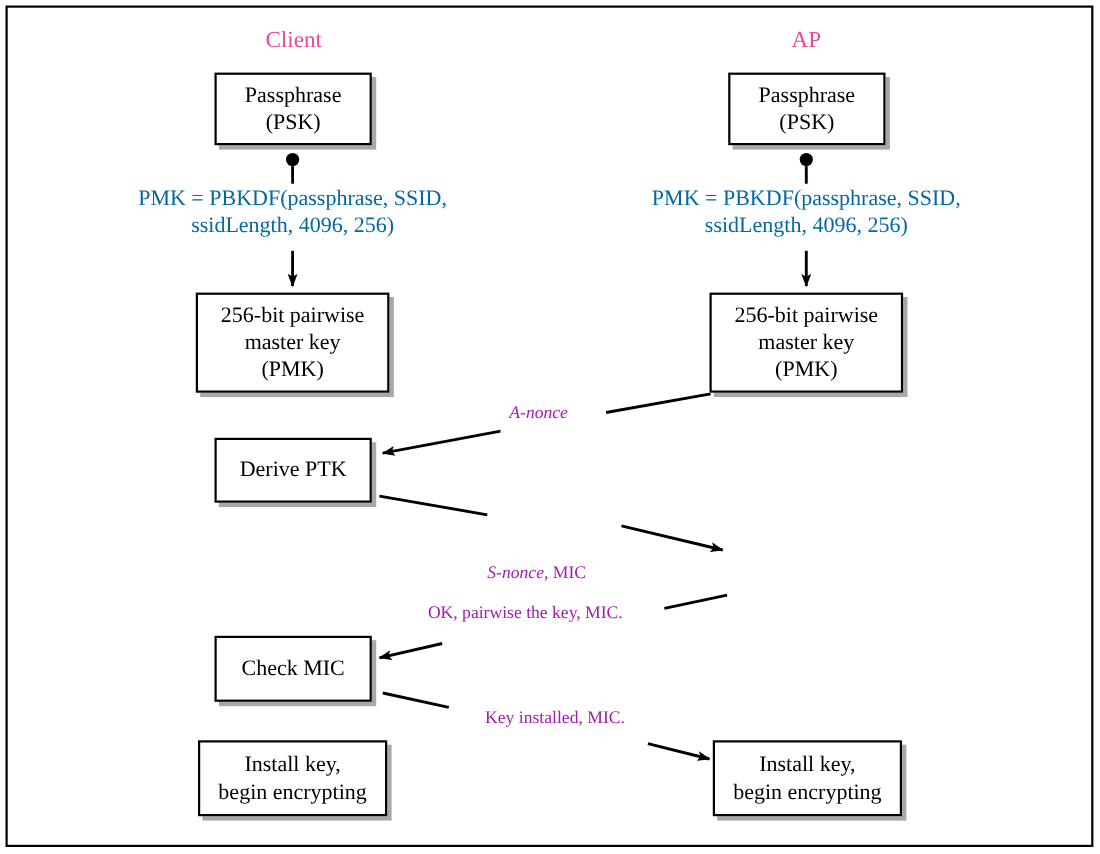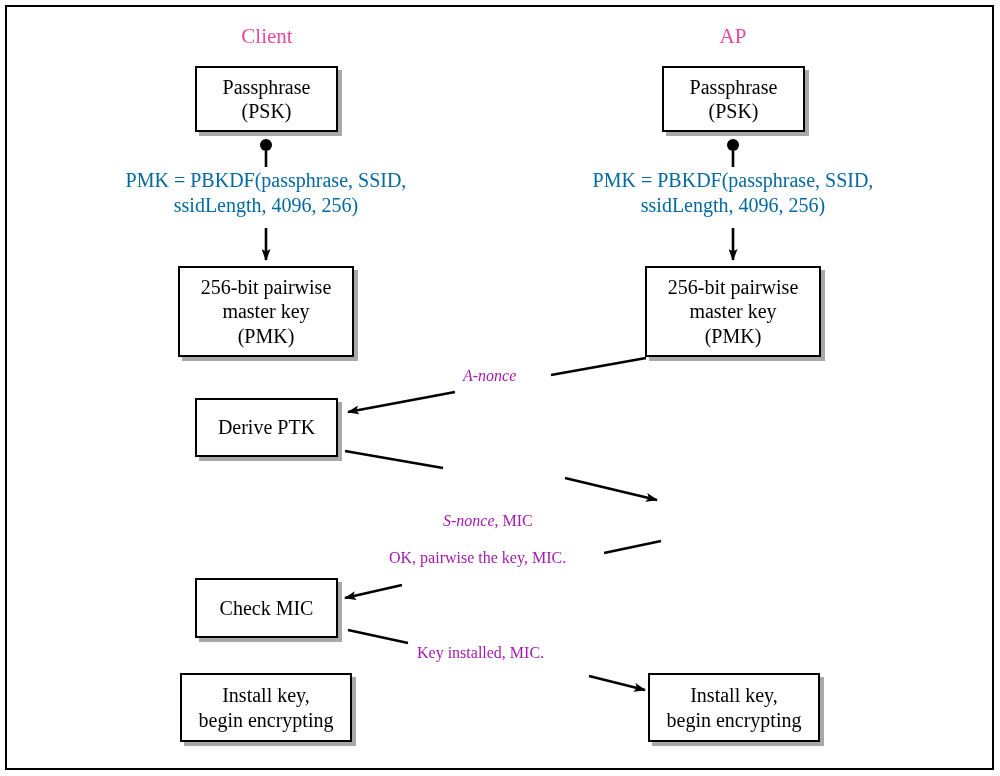--- a/index.html
+++ b/index.html
@@ -171,17 +171,17 @@
   </div>
 
   <div class="edge-label" style="left:440px; top:476px;margin-top:36px;">
     <span class="ital">S-nonce</span><span>, MIC</span>
   </div>
 
   <div class="edge-label" style="left:386px; top:549px;">
     <span class="ital"></span><span>OK, pairwise the key, MIC.</span>
   </div>
 
-  <div class="edge-label" style="left:414px; top:644px;">
+  <div class="edge-label" style="left:438px; top:644px;">
     <span class="ital"></span><span>Key installed, MIC.</span>
   </div>
 
 </div>
 
 </body></html>

